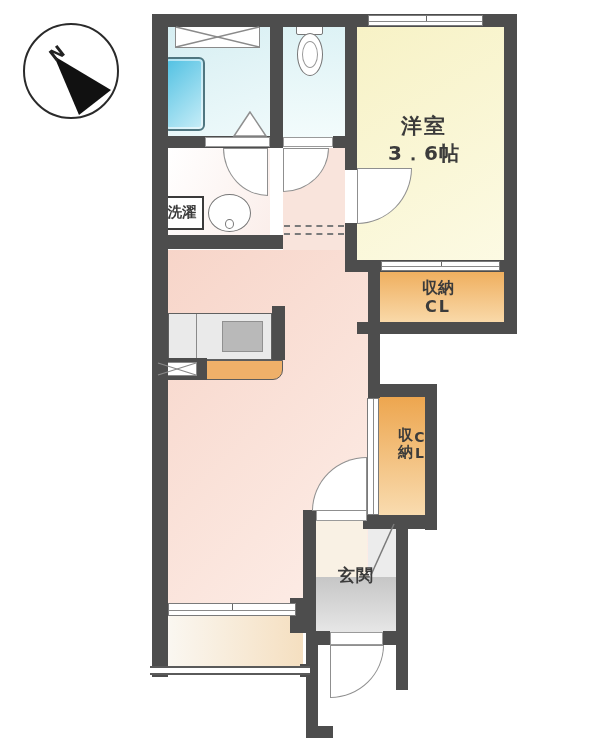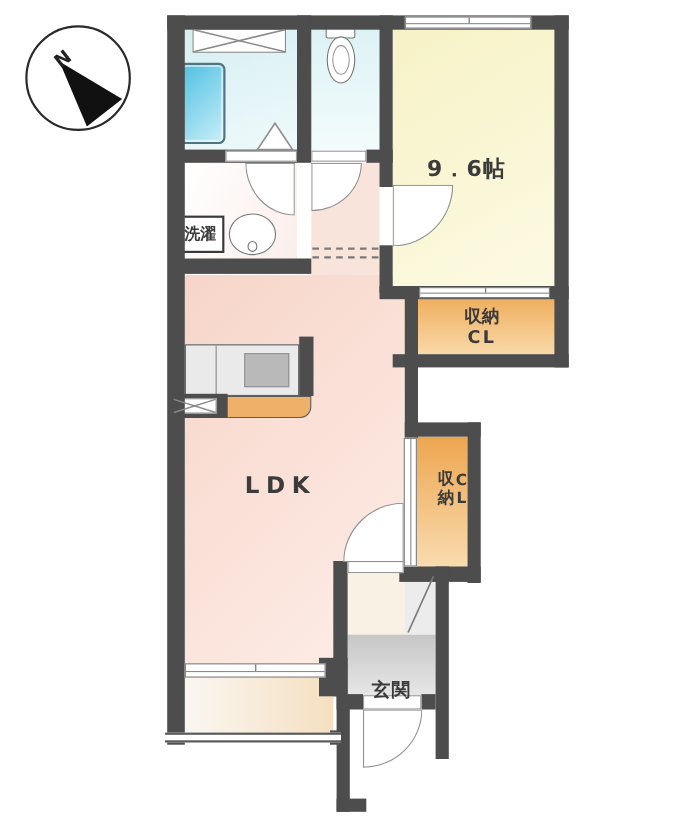--- a/index.html
+++ b/index.html
@@ -119,28 +119,28 @@
       <line x1="176" y1="47" x2="259" y2="27"></line>
     </g>
     <g stroke="#8a8a8a" stroke-width="1.2">
       <line x1="158" y1="363" x2="196" y2="375"></line>
       <line x1="158" y1="375" x2="196" y2="363"></line>
     </g>
     <polygon points="250,112 234,136 266,136" fill="#ffffff" stroke="#8f8f8f" stroke-width="1.5"></polygon>
     <line x1="394" y1="524" x2="371" y2="575" stroke="#7a7a7a" stroke-width="1.5"></line>
   </svg>
 
-  <div class="lbl" style="left:360px;top:140px;width:128px;font-size:20px;letter-spacing:1px;">9．6帖</div>
-  <div class="lbl" style="left:195px;top:429px;width:120px;font-size:21px;letter-spacing:6px;">LDK</div>
+  <div class="lbl" style="left:374px;top:112px;width:100px;font-size:21px;letter-spacing:2px;">洋室</div>
+  <div class="lbl" style="left:360px;top:140px;width:128px;font-size:20px;letter-spacing:1px;">3．6帖</div>
   <div class="lbl" style="left:406px;top:278px;width:64px;font-size:16px;">収納</div>
   <div class="lbl" style="left:406px;top:297px;width:64px;font-size:16px;letter-spacing:2px;">CL</div>
   <div class="vcol" style="left:397px;top:427px;width:17px;font-size:15px;">収納</div>
   <div class="vcol" style="left:413px;top:430px;width:13px;font-size:14px;">CL</div>
   <div class="lbl" style="left:161px;top:203px;width:42px;font-size:14.5px;">洗濯</div>
-  <div class="lbl" style="left:316px;top:616px;width:80px;font-size:17px;letter-spacing:1px;">玄関</div>
+  <div class="lbl" style="left:316px;top:564px;width:80px;font-size:17px;letter-spacing:1px;">玄関</div>
 
   <svg class="abs" style="left:18px;top:18px;" width="104" height="104" viewBox="0 0 104 104">
     <circle cx="53" cy="53" r="47" fill="#ffffff" stroke="#2a2a2a" stroke-width="2"></circle>
     <polygon points="36,38 93,72 61,97" fill="#111111"></polygon>
     <text x="32" y="42" font-size="17" font-weight="bold" fill="#222" transform="rotate(-38 38 36)" font-family="DejaVu Sans, sans-serif">N</text>
   </svg>
 
 </div>
 
 </body></html>

